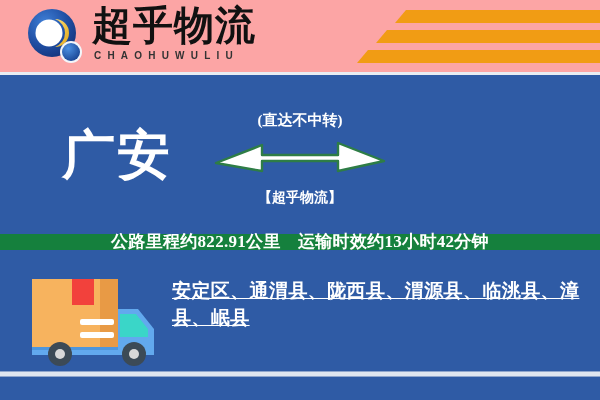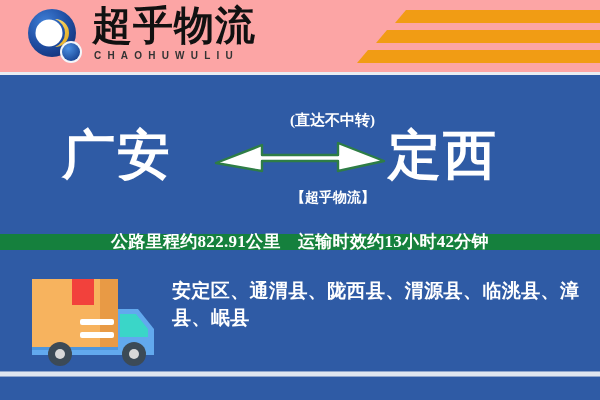--- a/index.html
+++ b/index.html
@@ -60,21 +60,21 @@
     position:absolute;top:50px;
     font-family:"Liberation Serif","DejaVu Serif",serif;
     font-weight:bold;font-size:53px;line-height:60px;color:#ffffff;
     white-space:nowrap;letter-spacing:2px;text-align:right;
   }
   .city.left{left:62px;}
   .city.right{left:388px;}
 
   .mid{
     position:absolute;left:225px;top:36px;width:150px;height:110px;
-    text-align:right;
+    text-align:center;
   }
   .mid-top{
     font-family:"Liberation Serif","DejaVu Serif",serif;
     font-weight:bold;font-size:15px;line-height:18px;color:#ffffff;
     white-space:nowrap;
   }
   .mid-bottom{
     font-family:"Liberation Serif","DejaVu Serif",serif;
     font-weight:bold;font-size:14px;line-height:17px;color:#ffffff;
     white-space:nowrap;margin-top:6px;
@@ -100,20 +100,21 @@
     position:absolute;left:0;top:266px;width:600px;height:134px;
   }
   .truck{
     position:absolute;left:28px;top:9px;width:140px;height:95px;
   }
   .dest{
     position:absolute;left:172px;top:11px;width:412px;
     font-family:"Liberation Serif","DejaVu Serif",serif;
     font-weight:bold;font-size:19px;line-height:27px;color:#ffffff;
     letter-spacing:0.4px;
+    text-decoration:underline;
   }
   .foot-rule{
     position:absolute;left:0;top:105px;width:600px;height:4px;
     background:#dfe6f0;border-top:1px solid #8fa6cd;border-bottom:1px solid #8fa6cd;
   }
 </style>
 </head>
 <body>
 
 <div class="banner">
@@ -152,21 +153,20 @@
     <div class="stripes">
       <div class="stripe s1"></div>
       <div class="stripe s2"></div>
       <div class="stripe s3"></div>
     </div>
   </div>
   <div class="hdr-rule"></div>
 
   <div class="route">
     <div class="city left">广安</div>
-    <div class="city right">定西</div>
 
     <div class="mid">
       <div class="mid-top">(直达不中转)</div>
       <svg class="arrow-box" viewBox="0 0 180 40">
         <path d="M6 26 L52 8 L52 18 L128 18 L128 6 L174 24 L128 34 L128 24 L52 24 L52 34 Z" fill="#ffffff" stroke="#2e7d46" stroke-width="2.4" stroke-linejoin="round"></path>
       </svg>
       <div class="mid-bottom" style="margin-top:60px;">【超乎物流】</div>
     </div>
   </div>
 

